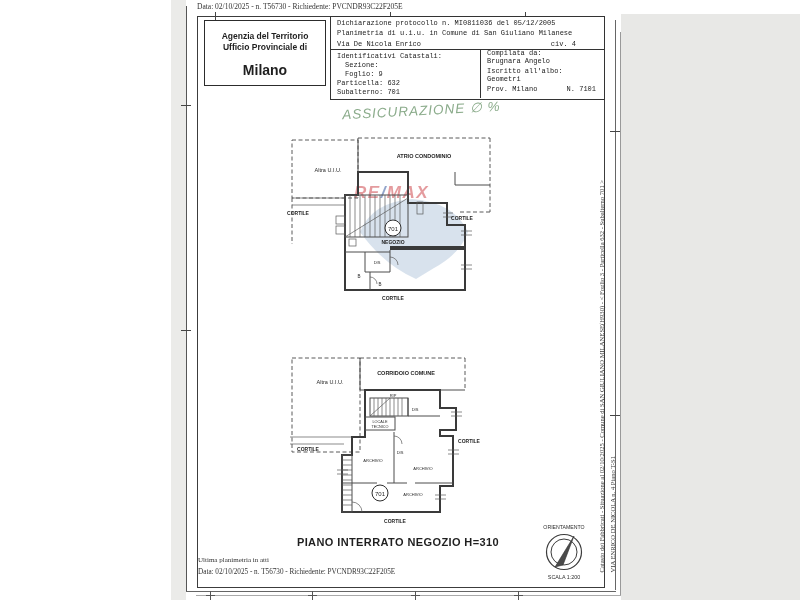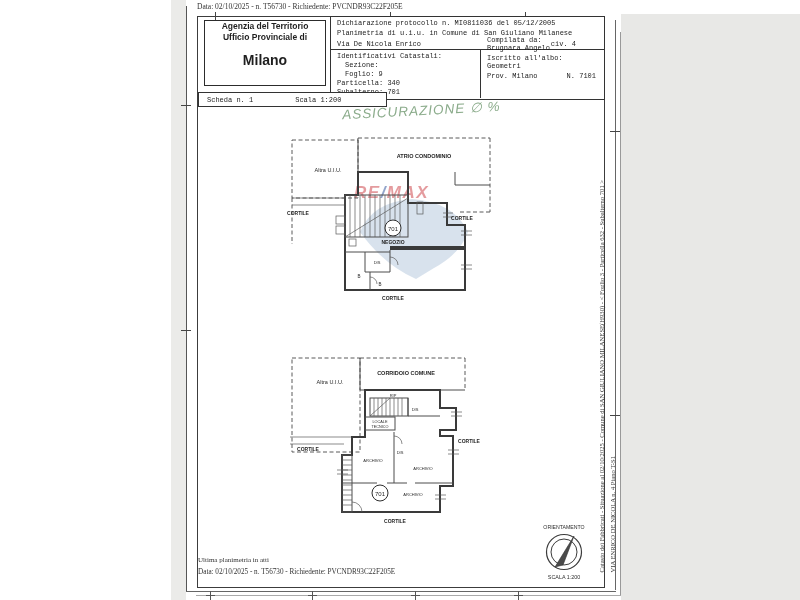--- a/index.html
+++ b/index.html
@@ -17,37 +17,37 @@
   .page-edge-right1{left:615px;top:20px;width:1px;height:570px;background:#666;}
   .page-edge-right2{left:620px;top:32px;width:1px;height:564px;background:#999;}
   .page-edge-bottom1{left:186px;top:591px;width:430px;height:1px;background:#666;}
   .page-edge-bottom2{left:196px;top:595px;width:425px;height:1px;background:#aaa;}
 
   .topline{left:197px;top:2px;font-size:7.5px;color:#333;white-space:nowrap;}
 
   .form-frame{left:197px;top:16px;width:406px;height:570px;border:1px solid #3c3c3c;}
 
   .agency-box{left:204px;top:20px;width:120px;height:64px;border:1.5px solid #2c2c2c;
-              display:flex;flex-direction:column;align-items:center;
+              display:flex;flex-direction:column;justify-content:center;align-items:center;
               text-align:center;font-weight:bold;color:#1f1f1f;background:#fff;}
   .agency-box .a1{font-size:8.5px;line-height:11px;}
   .agency-box .a2{font-size:11.5px;line-height:13px;letter-spacing:.2px;}
   .agency-box .a3{font-size:8.5px;line-height:11px;}
   .agency-box .a4{font-size:14px;line-height:12px;margin-top:11px;}
 
   .decl-box{left:330px;top:16px;width:273px;height:82px;border:1px solid #333;background:#fff;
             font-family:"Liberation Mono",monospace;font-size:7px;color:#1d1d1d;}
   .decl-row1{position:absolute;left:0;top:0;width:100%;height:32px;border-bottom:1px solid #333;}
   .decl-row1 .l1{position:absolute;left:6px;top:2px;white-space:nowrap;}
   .decl-row1 .l2{position:absolute;left:6px;top:12px;white-space:nowrap;}
   .decl-row1 .l3{position:absolute;left:6px;top:23px;white-space:nowrap;}
   .decl-row1 .civ{position:absolute;right:28px;top:23px;}
   .decl-ids{position:absolute;left:0;top:33px;width:149px;height:48px;border-right:1px solid #333;}
   .decl-ids div{position:absolute;left:6px;white-space:nowrap;}
-  .decl-comp{position:absolute;left:150px;top:17px;right:0;height:48px;}
+  .decl-comp{position:absolute;left:150px;top:30px;right:0;height:48px;}
   .decl-comp div{position:absolute;left:6px;white-space:nowrap;}
   .decl-comp .num{left:auto;right:8px;}
 
   .scheda-box{left:198px;top:92px;width:187px;height:13px;border:1px solid #333;background:#fff;
               font-family:"Liberation Mono",monospace;font-size:7px;color:#1d1d1d;
               display:flex;align-items:center;}
   .scheda-box .s1{margin-left:8px;}
   .scheda-box .s2{margin-left:42px;}
 
   .handnote{left:342px;top:101px;width:200px;font-size:13.5px;font-style:italic;
@@ -125,37 +125,33 @@
     <div class="decl-row1">
       <div class="l1">Dichiarazione protocollo n. MI0811036 del 05/12/2005</div>
       <div class="l2">Planimetria di u.i.u. in Comune di San Giuliano Milanese</div>
       <div class="l3">Via De Nicola Enrico</div>
       <div class="civ">civ. 4</div>
     </div>
     <div class="decl-ids">
       <div style="top:2px;">Identificativi Catastali:</div>
       <div style="top:11px;left:14px;">Sezione:</div>
       <div style="top:20px;left:14px;">Foglio: 9</div>
-      <div style="top:29px;">Particella: 340</div>
+      <div style="top:29px;">Particella: 632</div>
       <div style="top:38px;">Subalterno: 701</div>
     </div>
     <div class="decl-comp">
       <div style="top:2px;">Compilata da:</div>
       <div style="top:10px;">Brugnara Angelo</div>
       <div style="top:20px;">Iscritto all'albo:</div>
       <div style="top:28px;">Geometri</div>
       <div style="top:38px;">Prov. Milano</div>
       <div class="num" style="top:38px;">N. 7101</div>
     </div>
   </div>
 
-  <div class="abs scheda-box">
-    <span class="s1">Scheda n. 1</span>
-    <span class="s2">Scala 1:200</span>
-  </div>
 
   <div class="abs handnote" style="color:#7fa37f;">ASSICURAZIONE ∅ %</div>
 
   <svg class="abs" style="left:282px;top:132px;" width="278" height="180" viewBox="0 0 278 180">
 
     <path d="M78,100 Q90,70 130,67 Q172,70 186,100 Q178,122 152,136 L134,147 Q102,133 78,100 Z" fill="#a9bed8" opacity="0.45"></path>
 
     <text x="72" y="66" class="wm-text"><tspan fill="#cf4a4f">RE</tspan><tspan fill="#3a5ba0">/</tspan><tspan fill="#cf4a4f">MAX</tspan></text>
 
     <rect x="10" y="8" width="66" height="58" class="dash"></rect>
@@ -298,20 +294,21 @@
     <text x="98" y="75.5" class="lbl" font-size="3.8">TECNICO</text>
     <text x="26" y="99" class="lbl-b" font-size="5">CORTILE</text>
     <text x="187" y="91" class="lbl-b" font-size="5">CORTILE</text>
     <text x="113" y="171" class="lbl-b" font-size="5">CORTILE</text>
     <text x="91" y="110" class="lbl" font-size="4">ARCHIVIO</text>
     <text x="118" y="102" class="lbl" font-size="4">DIS</text>
     <text x="141" y="118" class="lbl" font-size="4">ARCHIVIO</text>
     <text x="131" y="144" class="lbl" font-size="4">ARCHIVIO</text>
   </svg>
 
+  <div class="abs caption caption-interrato">PIANO INTERRATO NEGOZIO H=310</div>
 
   <div class="abs footer-l1 serif">Ultima planimetria in atti</div>
   <div class="abs footer-l2 serif">Data: 02/10/2025 - n. T56730 - Richiedente: PVCNDR93C22F205E</div>
 
   <svg class="abs" style="left:528px;top:518px;" width="74" height="66" viewBox="0 0 74 66">
     <text x="36" y="11" text-anchor="middle" font-size="5.2" fill="#2e2e2e" font-family="Liberation Sans, sans-serif">ORIENTAMENTO</text>
     <circle cx="36" cy="34" r="17.5" fill="none" stroke="#3c3c3c" stroke-width="1.2"></circle>
     <circle cx="36" cy="34" r="13" fill="none" stroke="#3c3c3c" stroke-width="1"></circle>
     <polygon points="27,49 46,18 35,47" fill="#4a4a4a" stroke="#2e2e2e" stroke-width="0.6"></polygon>
     <text x="36" y="61" text-anchor="middle" font-size="5.4" fill="#2e2e2e" font-family="Liberation Sans, sans-serif">SCALA 1:200</text>

